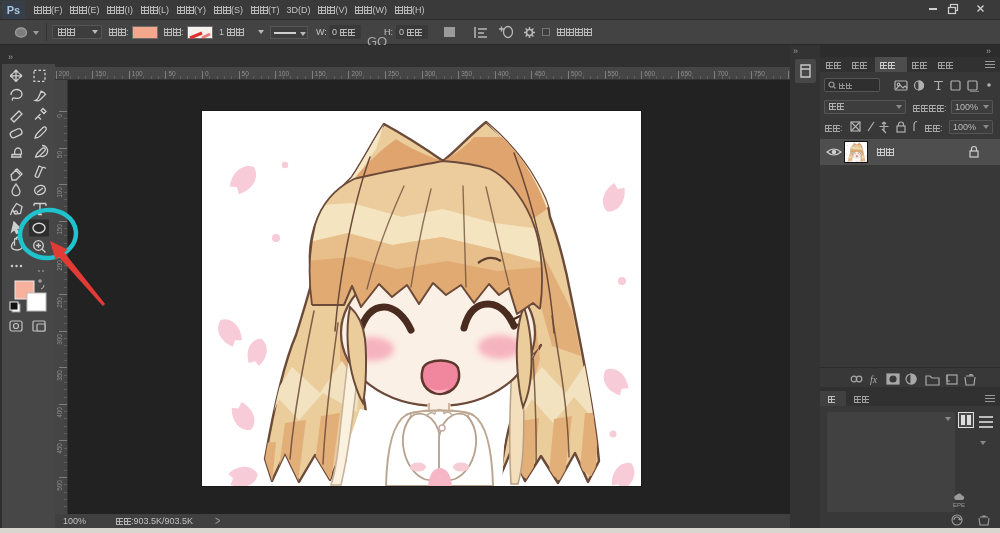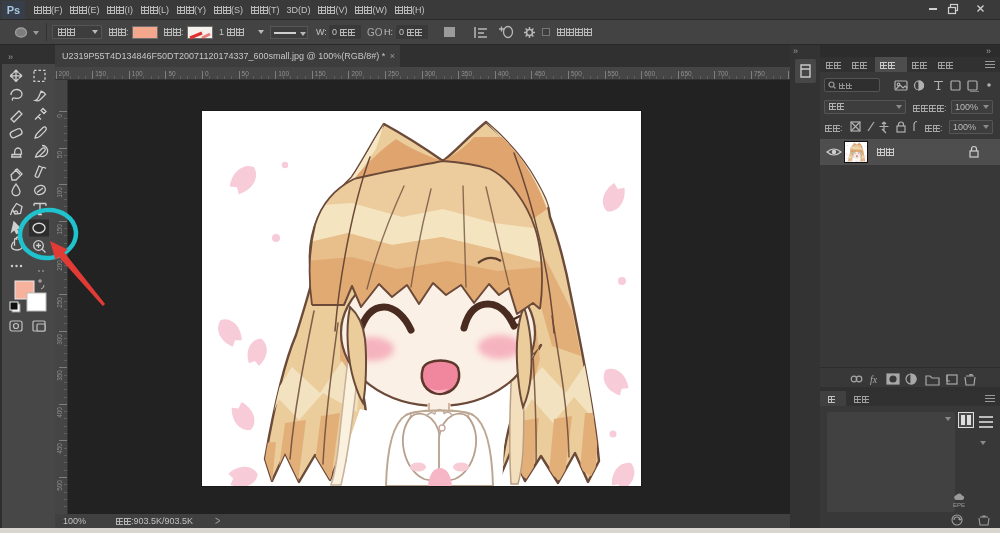--- a/index.html
+++ b/index.html
@@ -49,41 +49,40 @@
         </svg>
     </div>
     <div class="abs t" style="left:219px;top:7px">1 <span class="c"></span><span class="c"></span></div>
     <div class="arw" style="left:258px;top:10px"></div>
     <div class="abs" style="left:270px;top:6px;width:38px;height:13px;border:1px solid #565656;background:#3d3d3d">
       <div class="abs" style="left:3px;top:5px;width:22px;height:2px;background:#cfcfcf"></div>
       <div class="arw" style="left:29px;top:5px"></div>
     </div>
     <div class="abs t" style="left:316px;top:7px">W:</div>
     <div class="abs" style="left:329px;top:5px;width:32px;height:14px;background:#393939;color:#c3c3c3;font-size:9px;line-height:14px;padding-left:3px">0 <span class="c s"></span><span class="c s"></span></div>
-    <div class="abs t" style="left:367px;top:7px;color:#a9a9a9;font-size:10px">GO</div>
+    <div class="abs t" style="left:367px;top:14px;color:#a9a9a9;font-size:13px">GO</div>
     <div class="abs t" style="left:384px;top:7px">H:</div>
     <div class="abs" style="left:396px;top:5px;width:32px;height:14px;background:#393939;color:#c3c3c3;font-size:9px;line-height:14px;padding-left:3px">0 <span class="c s"></span><span class="c s"></span></div>
     <div class="abs" style="left:444px;top:7px;width:11px;height:10px;background:#9b9b9b"></div>
     <svg class="abs" style="left:473px;top:6px" width="16" height="13">
         <path d="M2 1v11M5 3h9M5 7h6M5 11h9" stroke="#b9b9b9" stroke-width="1.5"></path>
       </svg>
     <svg class="abs" style="left:498px;top:5px" width="16" height="14">
         <path d="M1 4h5M3.5 1.5v5" stroke="#b9b9b9" stroke-width="1.3"></path>
         <ellipse cx="10" cy="7" rx="4.5" ry="5.5" fill="none" stroke="#b9b9b9" stroke-width="1.3"></ellipse>
       </svg>
     <svg class="abs" style="left:523px;top:6px" width="13" height="13">
         <circle cx="6.5" cy="6.5" r="3" fill="none" stroke="#b9b9b9" stroke-width="1.6"></circle>
         <path d="M6.5 1v2M6.5 10v2M1 6.5h2M10 6.5h2M2.6 2.6l1.4 1.4M9 9l1.4 1.4M10.4 2.6L9 4M4 9l-1.4 1.4" stroke="#b9b9b9" stroke-width="1.4"></path>
       </svg>
     <div class="abs" style="left:542px;top:8px;width:8px;height:8px;border:1px solid #777;background:#3d3d3d"></div>
     <div class="abs t" style="left:556px;top:7px"><span class="c"></span><span class="c"></span><span class="c"></span><span class="c"></span></div>
   </div>
 
   <div class="abs" style="left:0;top:45px;width:1000px;height:22px;background:#303030">
-    <div class="abs" style="left:55px;top:0;width:345px;height:22px;background:#3d3d3d;color:#c6c6c6;font-size:9px;line-height:22px;padding-left:7px">U2319P55T4D134846F50DT20071120174337_600small.jpg @ 100%(RGB/8#) * <span style="color:#9a9a9a;padding-left:2px">×</span></div>
     <div class="abs" style="left:8px;top:7px;color:#9a9a9a;font-size:9px;letter-spacing:-1px">»</div>
   </div>
 
   <div class="abs" style="left:55px;top:67px;width:735px;height:448px;background:#222222"></div>
 
   <div class="abs" id="hruler" style="left:55px;top:67px;width:735px;height:13px;background:#454545;border-bottom:1px solid #333;overflow:hidden">
       <div class="abs" style="left:0.5999999999999943px;top:4px;width:1px;height:9px;background:#7e7e7e"></div>
       <div class="abs" style="left:3.5999999999999943px;top:3px;font-size:6.5px;color:#8f8f8f">200</div>
       <div class="abs" style="left:7.9px;top:9px;width:1px;height:4px;background:#5f5f5f"></div>
       <div class="abs" style="left:15.2px;top:9px;width:1px;height:4px;background:#5f5f5f"></div>

